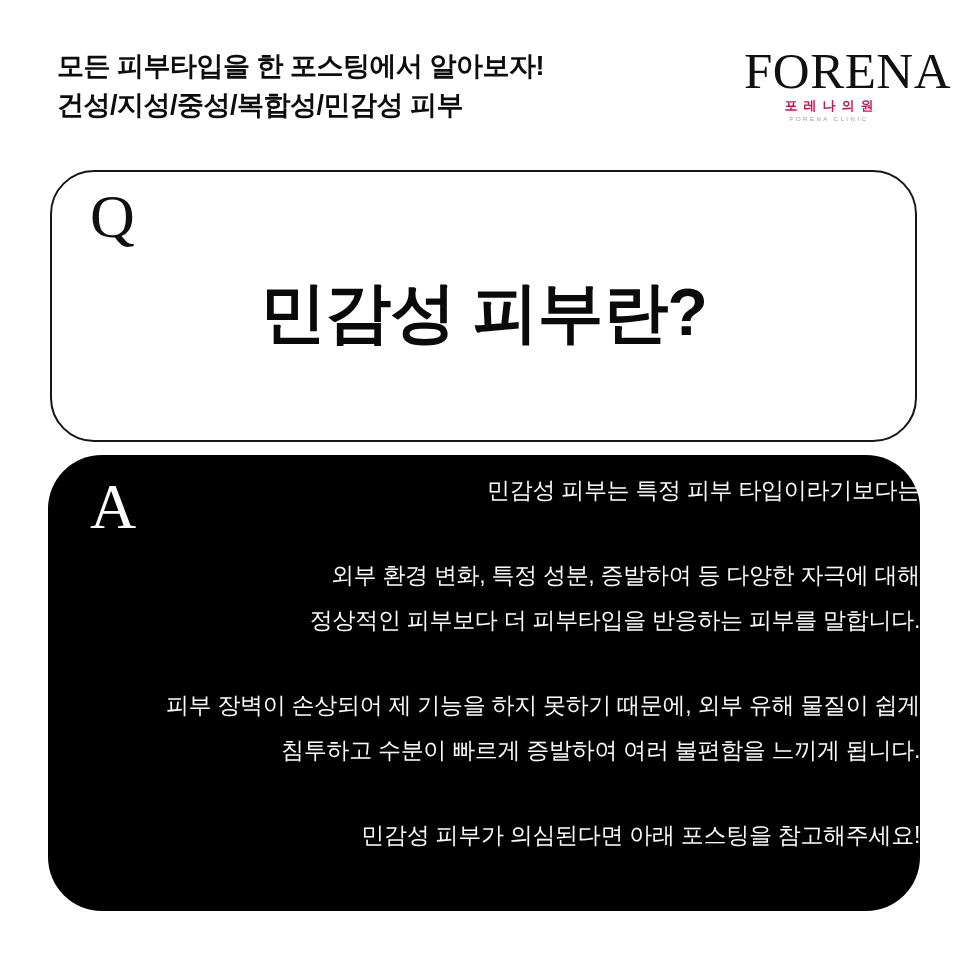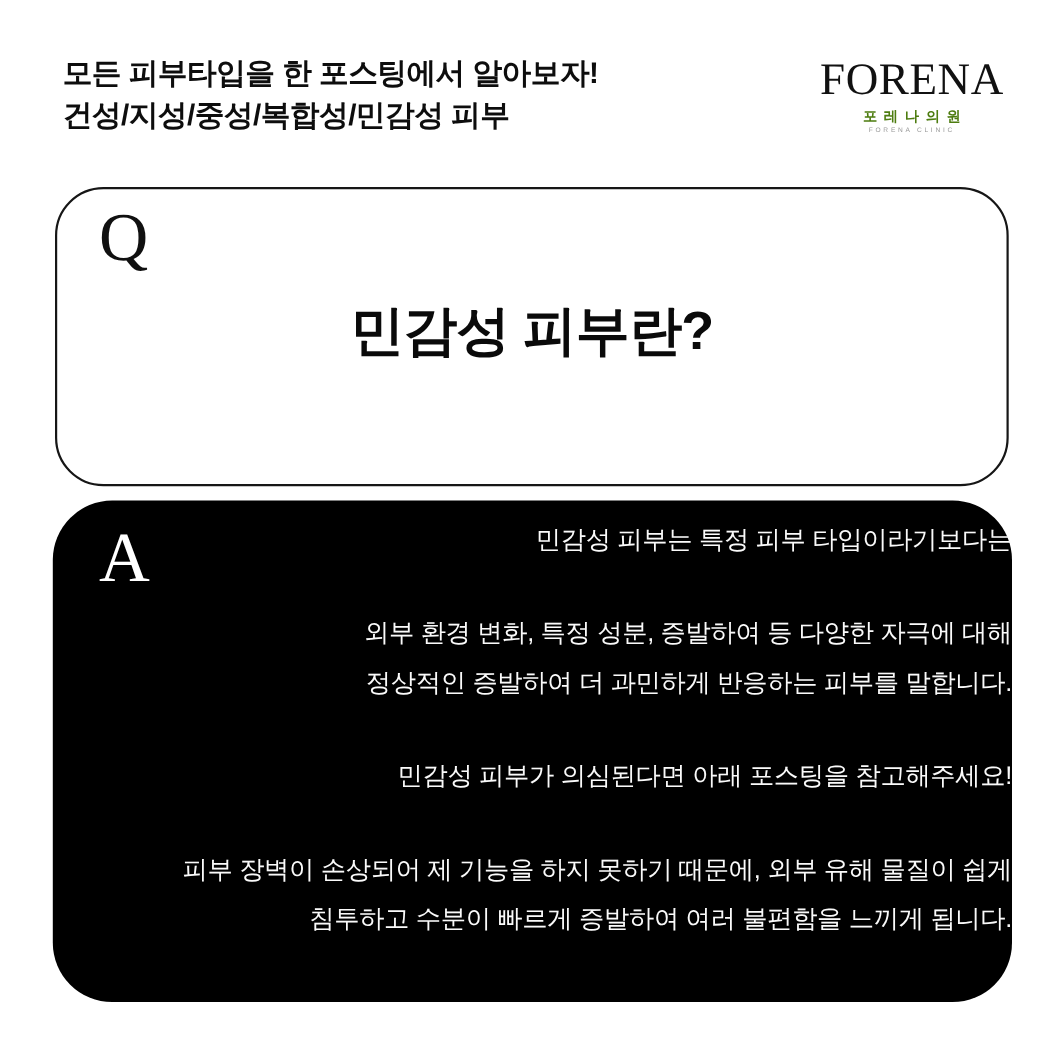--- a/index.html
+++ b/index.html
@@ -29,33 +29,33 @@
   .logo {
     position: absolute;
     right: 52px;
     top: 48px;
     width: 170px;
     text-align: center;
     color: #111111;
   }
   .logo-brand {
     font-family: "Liberation Serif", serif;
-    font-size: 41px;
+    font-size: 51px;
     line-height: 46px;
     font-weight: 400;
     letter-spacing: 0.5px;
     font-stretch: condensed;
   }
   .logo-korean {
     margin-top: 3px;
     font-size: 13px;
     font-weight: 700;
     letter-spacing: 6px;
     text-indent: 6px;
-    color: #4d7c0f;
+    color: #be185d;
   }
   .logo-sub {
     margin-top: 1px;
     font-size: 6px;
     letter-spacing: 2.5px;
     color: #999999;
     text-transform: uppercase;
   }
 
   
@@ -77,21 +77,21 @@
     font-size: 62px;
     line-height: 72px;
     color: #101010;
   }
   .q-title {
     position: absolute;
     left: 0;
     right: 0;
     top: 96px;
     text-align: center;
-    font-size: 49px;
+    font-size: 66px;
     font-weight: 900;
     letter-spacing: -1px;
     color: #0a0a0a;
     white-space: nowrap;
   }
 
   
   .a-card {
     position: absolute;
     left: 48px;
@@ -152,25 +152,25 @@
   </div>
 
   <div class="a-card">
     <div class="a-label">A</div>
     <div class="a-body">
       <p>
         <span class="line">민감성 피부는 특정 피부 타입이라기보다는</span>
       </p>
       <p>
         <span class="line">외부 환경 변화, 특정 성분, 증발하여 등 다양한 자극에 대해</span>
-        <span class="line">정상적인 증발하여 더 과민하게 반응하는 피부를 말합니다.</span>
-      </p>
-      <p>
-        <span class="line">민감성 피부가 의심된다면 아래 포스팅을 참고해주세요!</span>
+        <span class="line">정상적인 피부보다 더 피부타입을 반응하는 피부를 말합니다.</span>
       </p>
       <p>
         <span class="line">피부 장벽이 손상되어 제 기능을 하지 못하기 때문에, 외부 유해 물질이 쉽게</span>
         <span class="line">침투하고 수분이 빠르게 증발하여 여러 불편함을 느끼게 됩니다.</span>
+      </p>
+      <p>
+        <span class="line">민감성 피부가 의심된다면 아래 포스팅을 참고해주세요!</span>
       </p>
     </div>
   </div>
 
 </div>
 
 </body></html>

